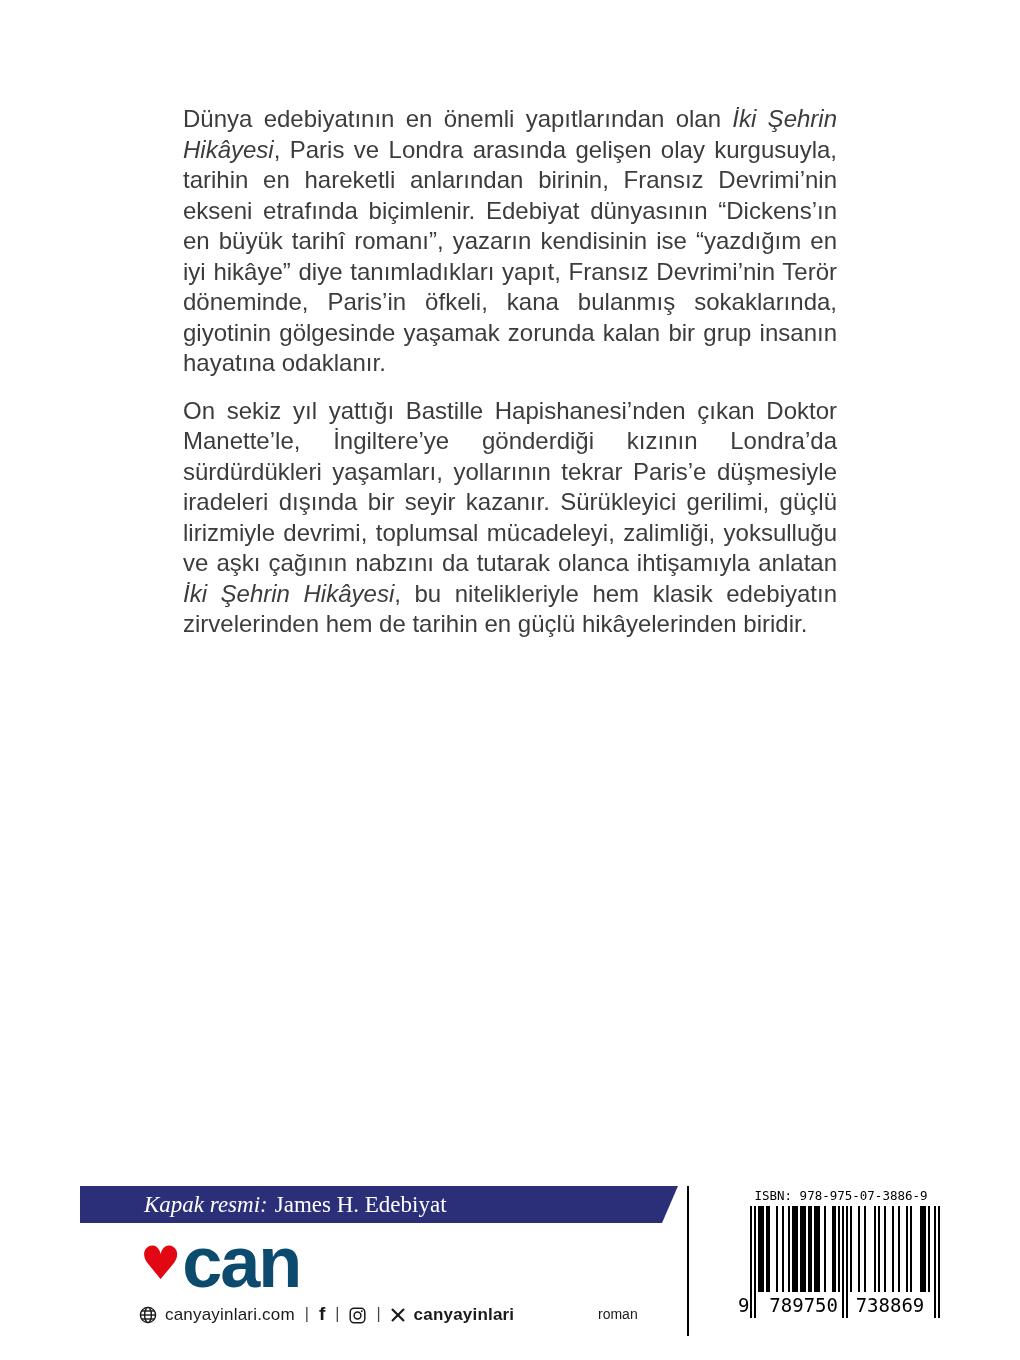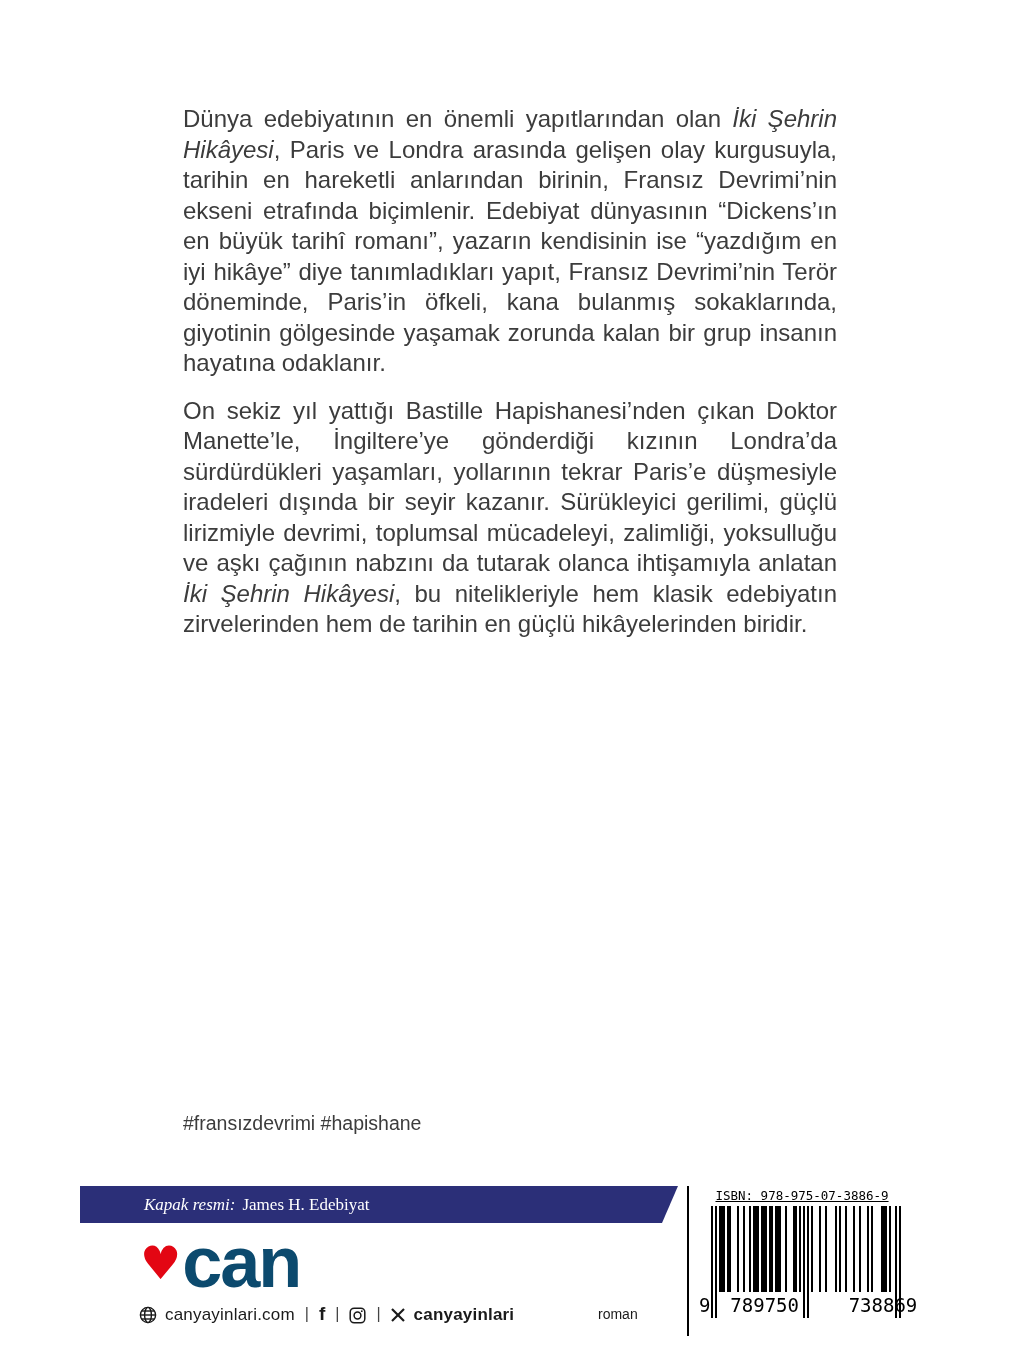--- a/index.html
+++ b/index.html
@@ -28,21 +28,21 @@
   .hashtags div{white-space:nowrap;}
   
   .credit-banner{
     position:absolute;
     left:80px;top:1186px;width:598px;height:37px;
     clip-path:polygon(0 0,100% 0,calc(100% - 16px) 100%,0 100%);
     display:flex;align-items:center;
     box-sizing:border-box;padding-left:64px;
     color:#ffffff;
     font-family:"Liberation Serif",serif;
-    font-size:17px;
+    font-size:23px;
   }
   .credit-banner .lbl{font-style:italic;margin-right:7px;}
   .publisher-logo{
     position:absolute;left:140px;top:1231px;
     display:flex;align-items:center;height:62px;
   }
   .heart{
     font-family:"DejaVu Sans",sans-serif;
     font-size:46px;line-height:1;
     margin-right:1px;position:relative;top:1px;
@@ -65,21 +65,21 @@
   .xhandle{margin-left:9px;font-weight:bold;}
   .genre{
     position:absolute;left:598px;top:1306px;
     color:#1a1a1a;font-size:14px;
   }
   .vdivider{
     position:absolute;left:687px;top:1186px;
     width:2px;height:150px;background:#000;
   }
   .barcode-block{
-    position:absolute;left:699px;top:1188px;width:206px;text-decoration:underline;
+    position:absolute;left:738px;top:1188px;width:206px;
   }
   .isbn-label{
     font-family:"DejaVu Sans Mono",monospace;
     font-size:12.5px;color:#000;
     text-align:center;white-space:nowrap;
     letter-spacing:0px;
   }
   .bars{
     position:relative;height:112px;margin-top:3px;
   }
@@ -87,34 +87,33 @@
     position:absolute;left:12px;top:0;
     width:190px;height:112px;
   }
   .bc-digits span{
     position:absolute;
     font-family:"DejaVu Sans Mono",monospace;
     font-size:19px;color:#000;top:88px;
   }
   .bc-d1{left:0;}
   .bc-d2{left:20px;width:80px;text-align:right;}
-  .bc-d3{left:110px;width:84px;text-align:center;padding-left:32px;}
+  .bc-d3{left:110px;width:84px;text-align:center;}
 </style>
 </head>
 <body>
 
 <div>
 
   <div class="synopsis">
     <p><span>Dünya edebiyatının en önemli yapıtlarından olan </span><span class="it">İki Şehrin Hikâyesi</span><span>, Paris ve Londra arasında gelişen olay kurgusuyla, tarihin en hareketli anlarından birinin, Fransız Devrimi’nin ekseni etrafında biçimlenir. Edebiyat dünyasının “Dickens’ın en büyük tarihî romanı”, yazarın kendisinin ise “yazdığım en iyi hikâye” diye tanımladıkları yapıt, Fransız Devrimi’nin Terör döneminde, Paris’in öfkeli, kana bulanmış sokaklarında, giyotinin gölgesinde yaşamak zorunda kalan bir grup insanın hayatına odaklanır.</span></p>
     <p><span>On sekiz yıl yattığı Bastille Hapishanesi’nden çıkan Doktor Manette’le, İngiltere’ye gönderdiği kızının Londra’da sürdürdükleri yaşamları, yollarının tekrar Paris’e düşmesiyle iradeleri dışında bir seyir kazanır. Sürükleyici gerilimi, güçlü lirizmiyle devrimi, toplumsal mücadeleyi, zalimliği, yoksulluğu ve aşkı çağının nabzını da tutarak olanca ihtişamıyla anlatan </span><span class="it">İki Şehrin Hikâyesi</span><span>, bu nitelikleriyle hem klasik edebiyatın zirvelerinden hem de tarihin en güçlü hikâyelerinden biridir.</span></p>
   </div>
 
   <div class="hashtags">
-    <div>#fransızdevrimi #hapishane</div>
   </div>
 
   <div class="credit-banner" style="background: rgb(43, 47, 120);">
     <span class="lbl">Kapak resmi:</span>
     <span>James H. Edebiyat</span>
   </div>
 
   <div class="publisher-logo">
     <span class="heart" style="color: rgb(227, 6, 19);">♥</span>
     <span class="logoname">can</span>

